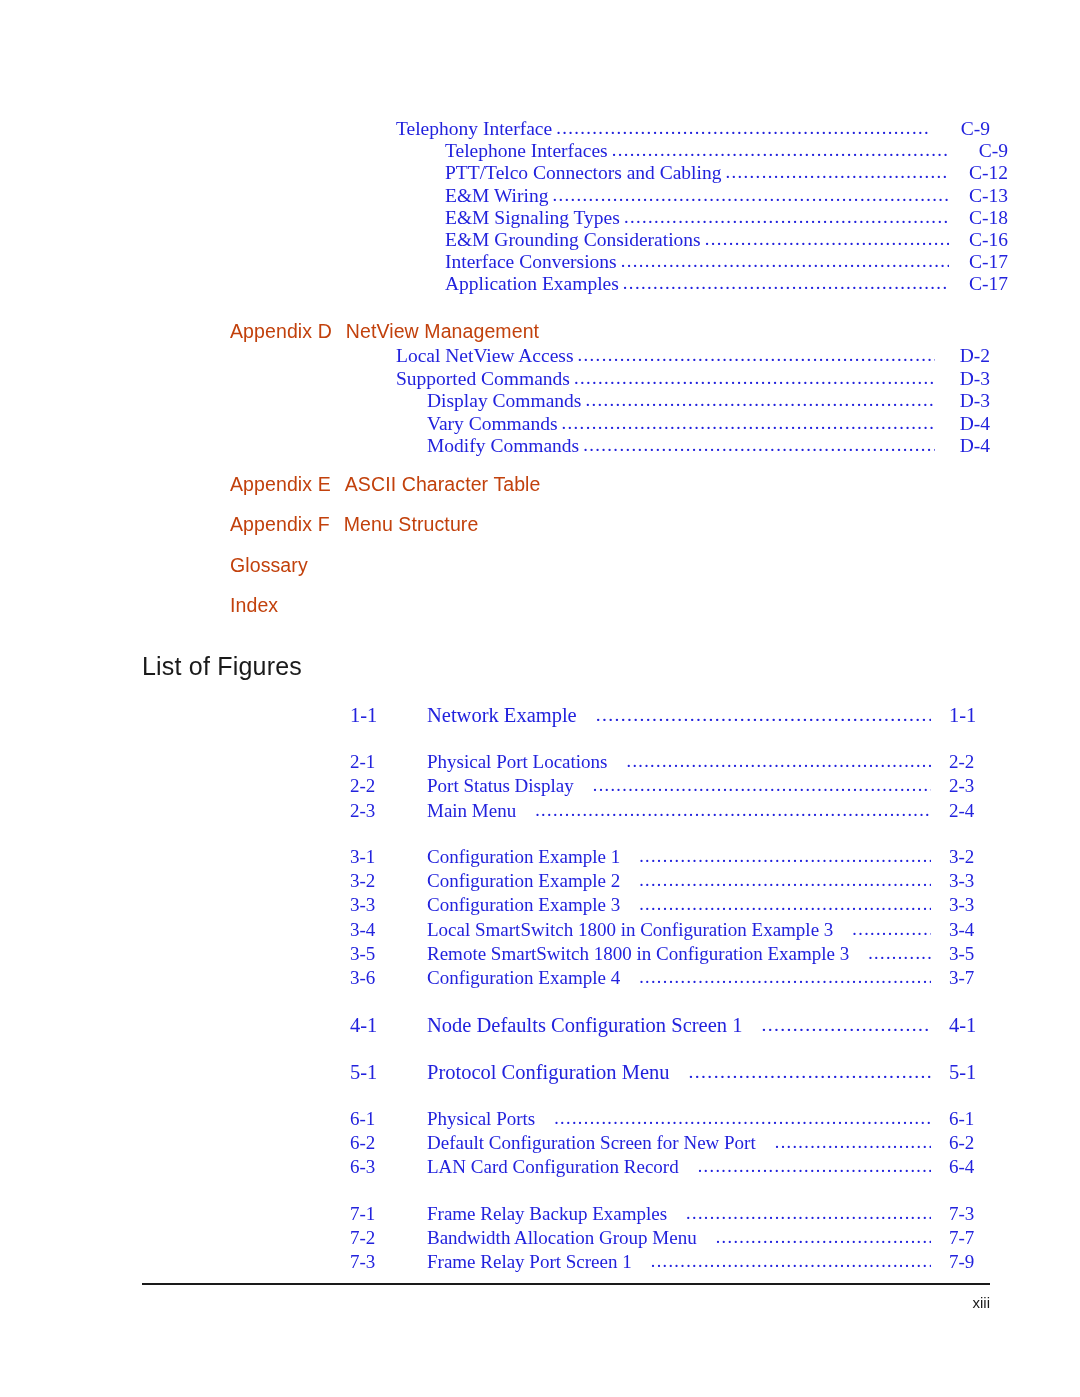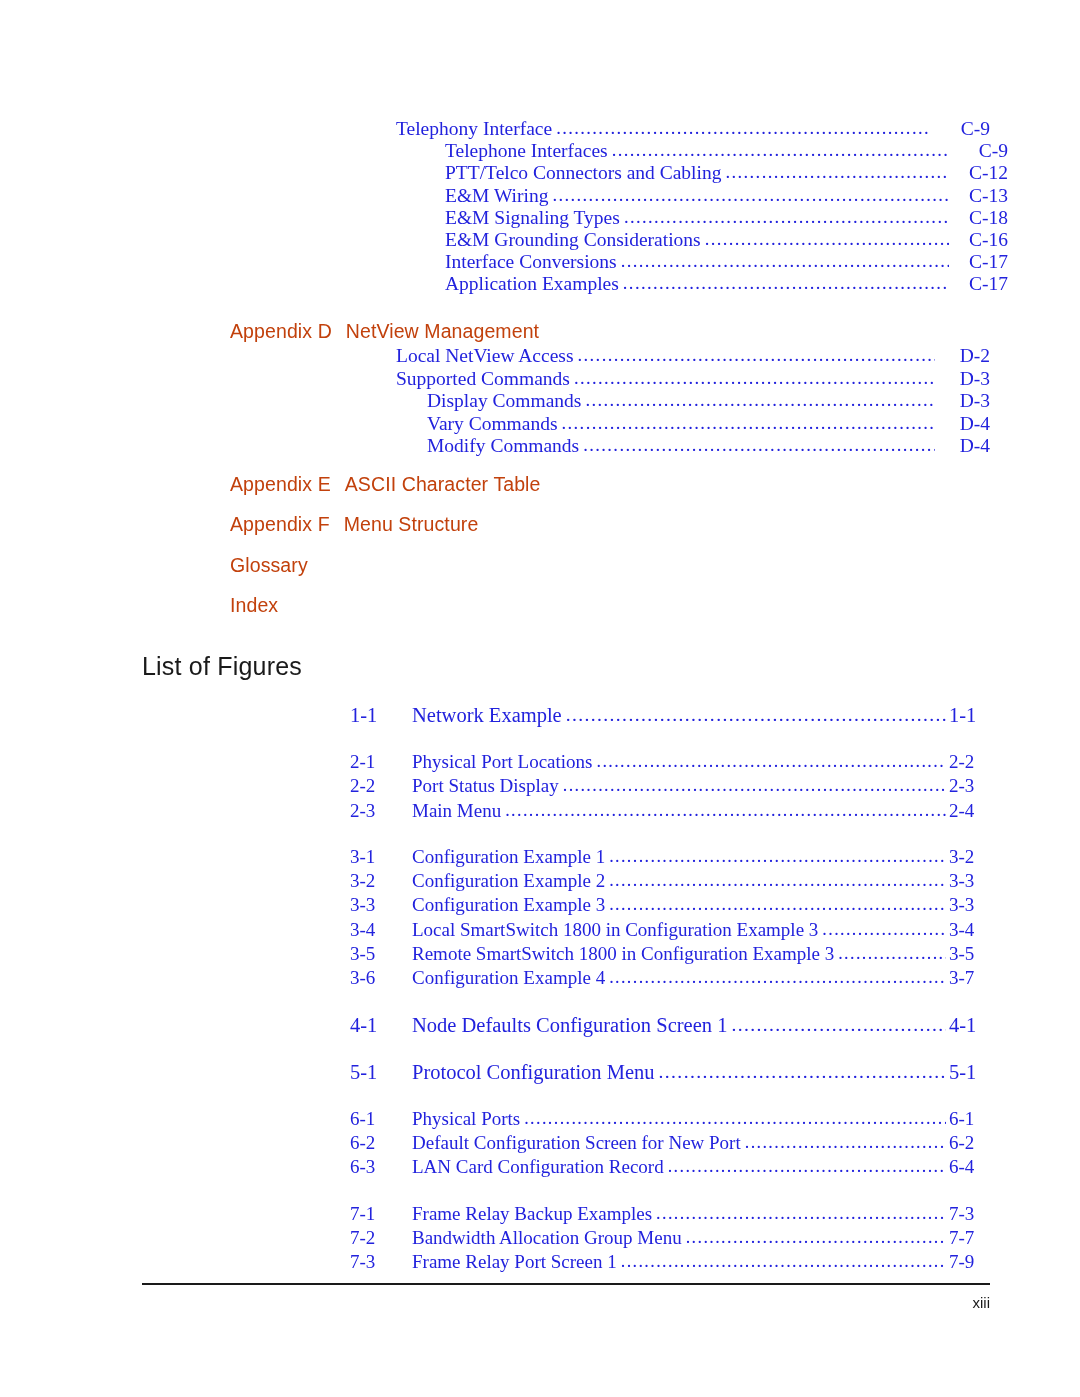--- a/index.html
+++ b/index.html
@@ -114,20 +114,21 @@
   }
   .fig-group { margin-bottom: 22px; }
   .fig-group:last-child { margin-bottom: 0; }
 
   .fig-row {
     display: flex;
     align-items: baseline;
     font-size: 19px;
     line-height: 23.3px;
     width: 100%;
+    gap: 15px;
   }
   .fig-row.big { font-size: 20.5px; line-height: 24px; }
   .fig-num {
     flex: 0 0 62px;
     white-space: nowrap;
   }
   .fig-title {
     flex: 0 0 auto;
     white-space: nowrap;
   }

